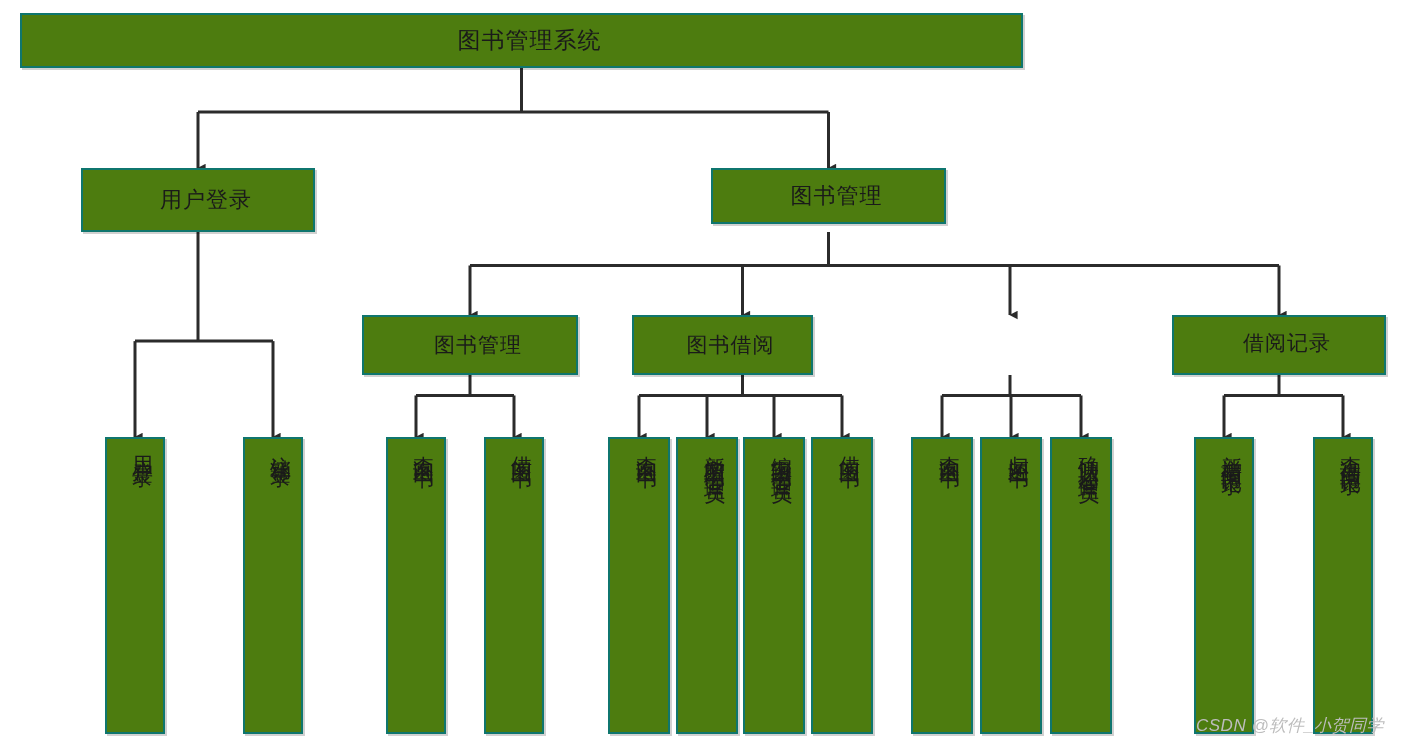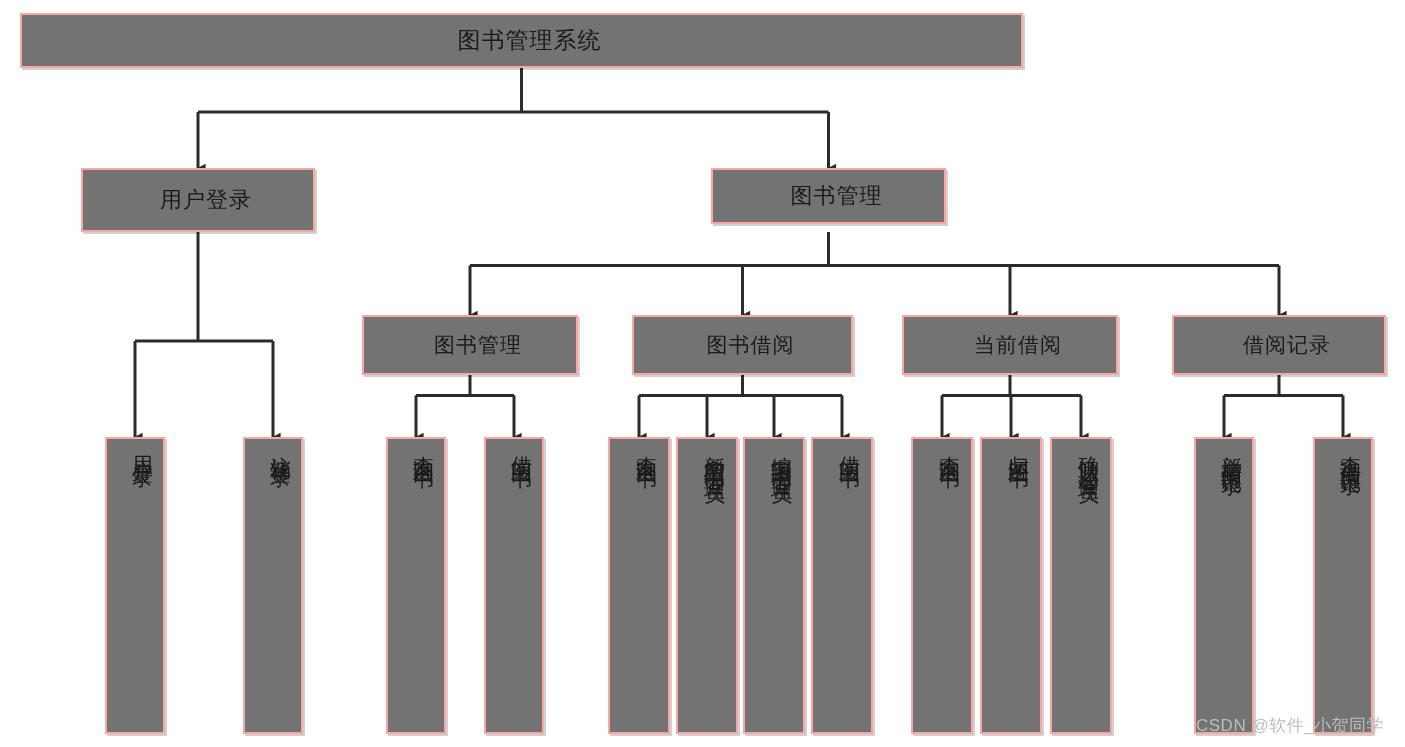--- a/index.html
+++ b/index.html
@@ -21,22 +21,22 @@
   #diagram-svg {
     position: absolute;
     left: 0;
     top: 0;
     width: 1405px;
     height: 747px;
   }
   .node-box {
     position: absolute;
     box-sizing: border-box;
-    background: #737373;
-    border: 2px solid #fca5a5;
+    background: #4d7c0f;
+    border: 2px solid #0f766e;
     box-shadow: 2px 2px 0 rgba(0,0,0,0.18);
     display: flex;
     align-items: center;
     justify-content: center;
     color: #1a1a1a;
     padding-left: 16px;
   }
   .node-label {
     font-size: 22px;
     line-height: 1.15;
@@ -125,27 +125,24 @@
   <div class="node-box level-1" style="left:81px;top:168px;width:234px;height:64px;">
     <span class="node-label">用户登录</span>
   </div>
   <div class="node-box level-1" style="left:711px;top:168px;width:235px;height:56px;">
     <span class="node-label">图书管理</span>
   </div>
 
   <div class="node-box level-2" style="left:362px;top:315px;width:216px;height:60px;">
     <span class="node-label">图书管理</span>
   </div>
-  <div class="node-box level-2" style="left:632px;top:315px;width:221px;height:60px;">
+  <div class="node-box level-2" style="left:632px;top:315px;width:181px;height:60px;">
     <span class="node-label">图书借阅</span>
   </div>
-  <div class="node-box level-2" style="left:902px;top:315px;width:216px;height:60px;">
-    <span class="node-label">当前借阅</span>
-  </div>
-  <div class="node-box level-2" style="left:1172px;top:315px;width:214px;height:60px;">
+  <div class="node-box level-2" style="left:1172px;top:315px;width:214px;height:60px;font-family:Liberation Mono, monospace;">
     <span class="node-label">借阅记录</span>
   </div>
 
   <div class="node-box vertical" style="left:105px;top:437px;width:60px;height:297px;">
     <span class="node-label">用户登录</span>
   </div>
   <div class="node-box vertical" style="left:243px;top:437px;width:60px;height:297px;">
     <span class="node-label">注销登录</span>
   </div>
 
@@ -179,15 +176,15 @@
     <span class="node-label">确认归还（管理员）</span>
   </div>
 
   <div class="node-box vertical" style="left:1194px;top:437px;width:60px;height:297px;">
     <span class="node-label">新增借阅记录</span>
   </div>
   <div class="node-box vertical" style="left:1313px;top:437px;width:60px;height:297px;">
     <span class="node-label">查询借阅记录</span>
   </div>
 
-  <div class="watermark" style="left:1196px;top:714px;">CSDN @软件_小贺同学</div>
+  <div class="watermark" style="left:1196px;top:714px;font-style:italic;">CSDN @软件_小贺同学</div>
 
 </div>
 
 </body></html>

